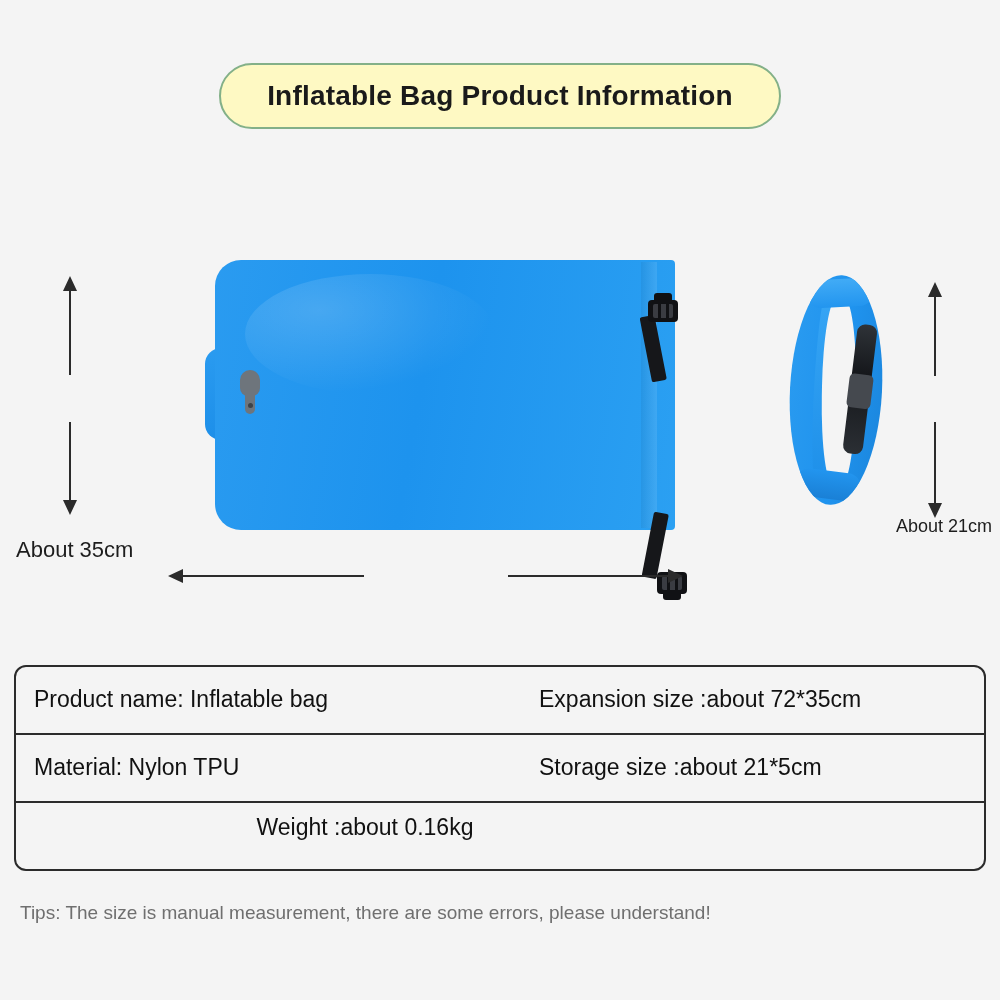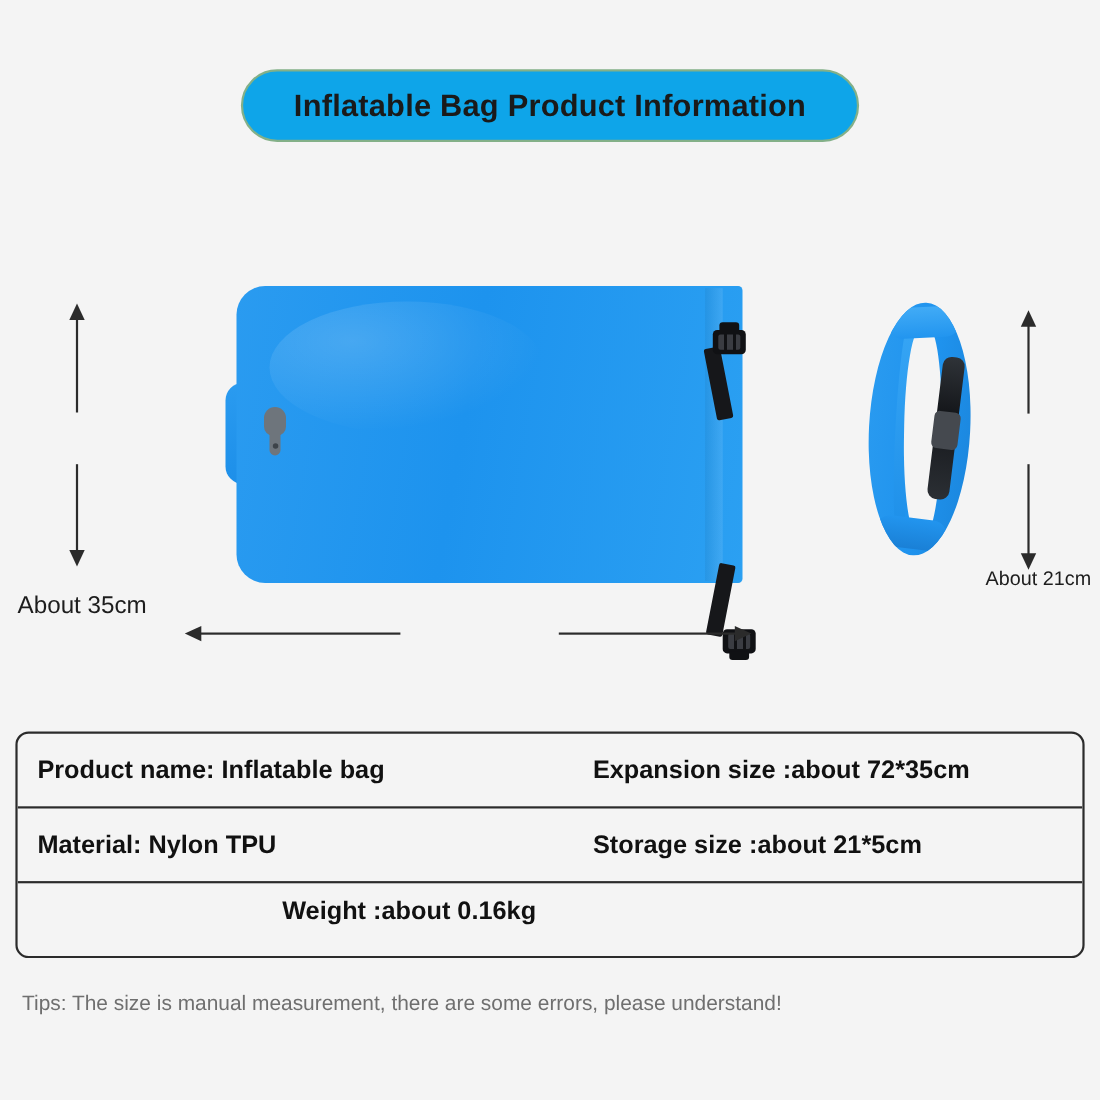--- a/index.html
+++ b/index.html
@@ -16,21 +16,21 @@
   }
 
   
   #title-pill {
     position: absolute;
     left: 219px;
     top: 63px;
     width: 562px;
     height: 66px;
     box-sizing: border-box;
-    background: #0ea5e9;
+    background: #fef9c3;
     border: 2px solid #83b088;
     border-radius: 33px;
     display: flex;
     align-items: center;
     justify-content: center;
   }
   #title-text {
     font-size: 28px;
     font-weight: bold;
     color: #1a1a1a;
@@ -338,21 +338,20 @@
     background: #f4f4f4;
     border: 2px solid #2b2b2b;
     border-radius: 12px;
     overflow: hidden;
   }
   .spec-row {
     display: flex;
     align-items: center;
     border-bottom: 2px solid #2b2b2b;
     min-height: 66px;
-    font-weight: bold;
   }
   .spec-row:last-child {
     border-bottom: none;
     flex-direction: column;
   }
   .spec-cell {
     font-size: 23px;
     color: #111111;
     padding: 10px 0 10px 0;
     line-height: 1.28;

